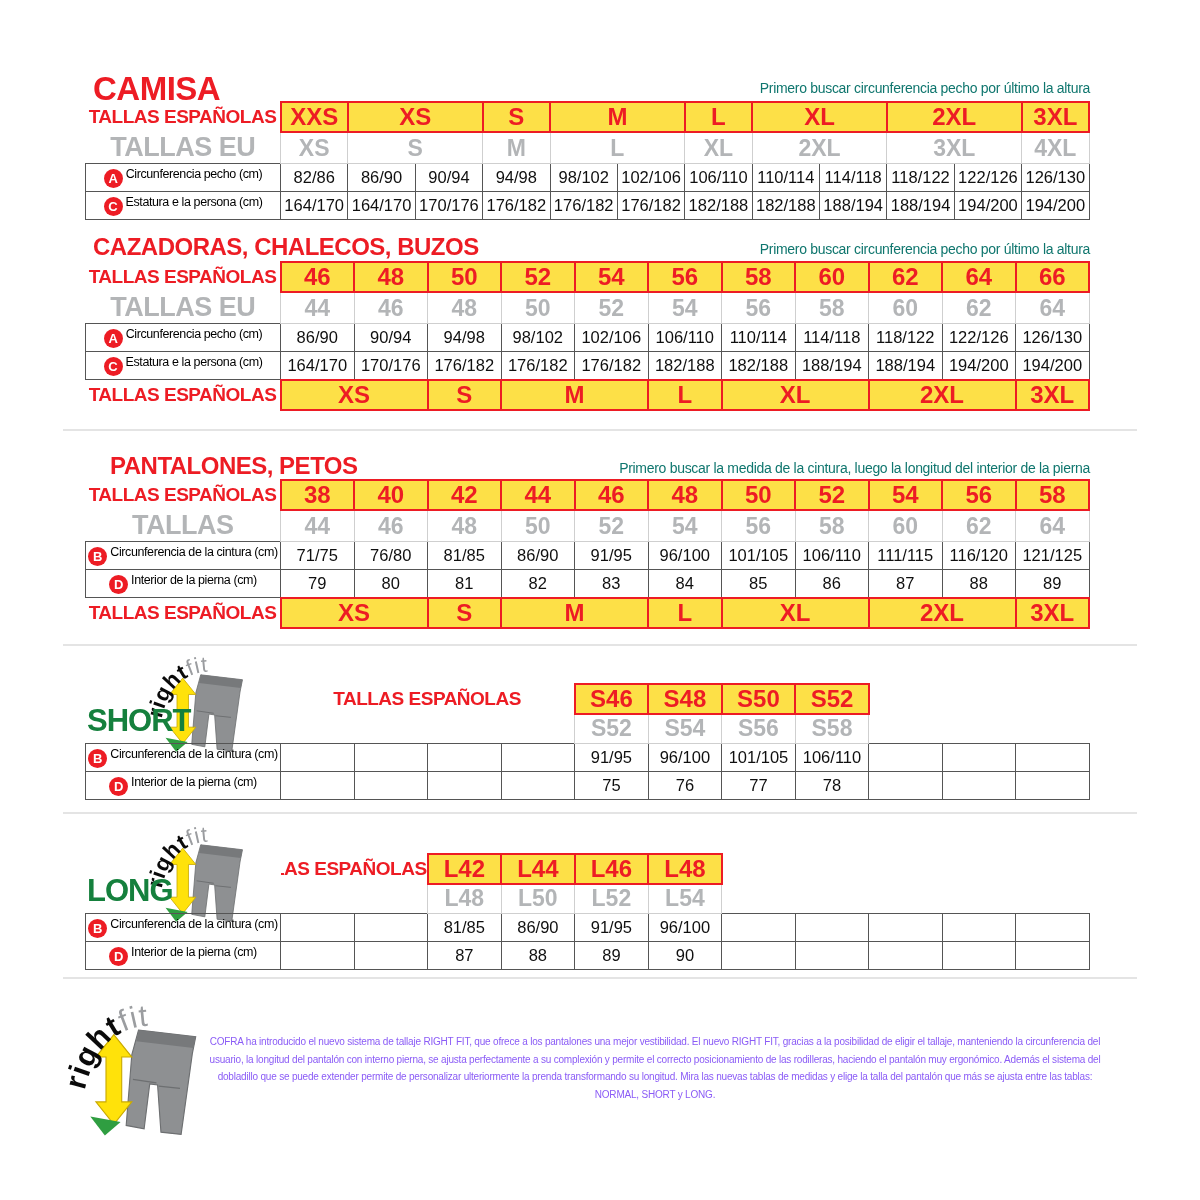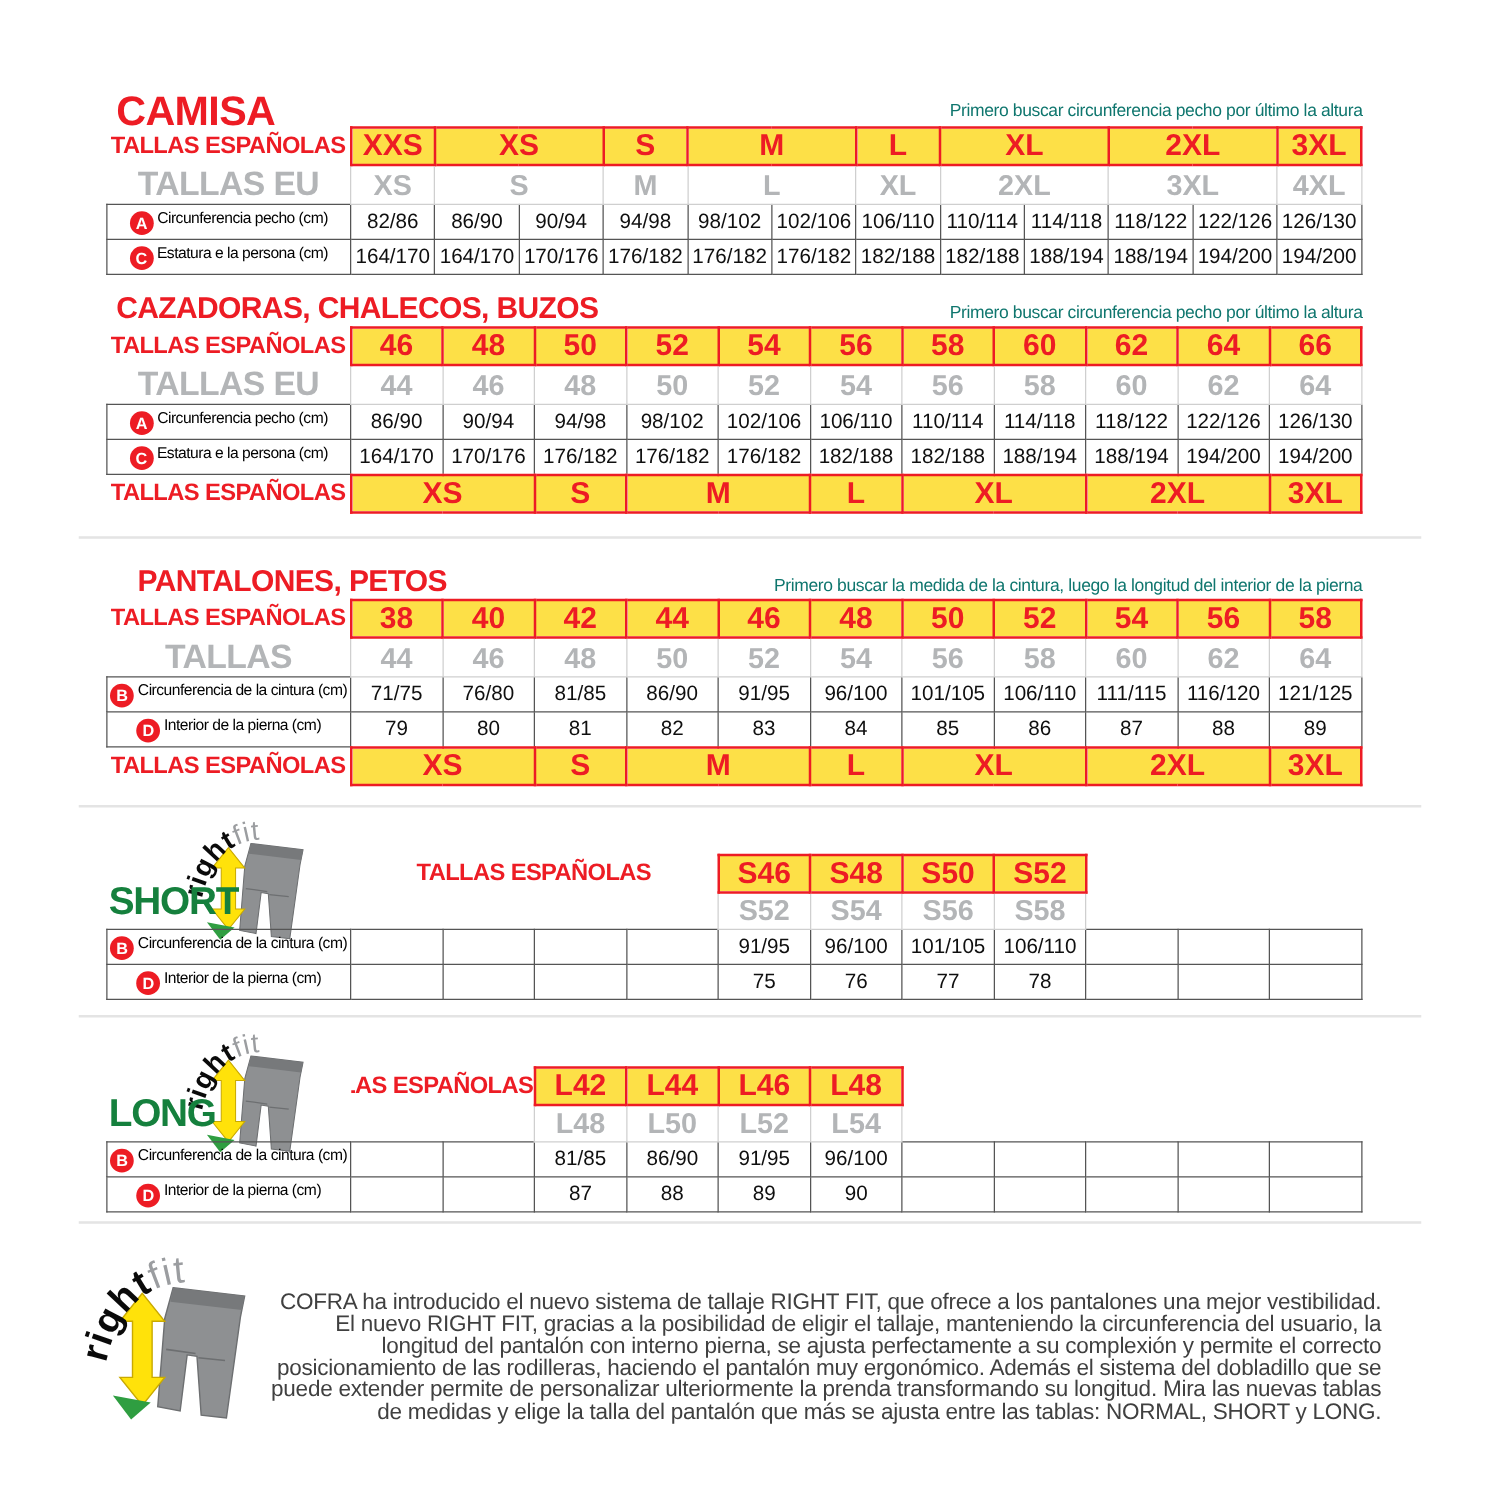--- a/index.html
+++ b/index.html
@@ -26,22 +26,22 @@
   td.red-head{border:none;color:var(--red);font-weight:bold;font-size:19px;letter-spacing:-0.5px;
               direction:rtl;overflow:visible;padding-right:8px;}
   .row-label{border:1px solid #555;text-align:left;padding-left:3px;font-size:12.5px;
              letter-spacing:-0.4px;color:#000;margin-top:16px;}
   .circle{display:inline-block;width:19px;height:19px;line-height:19px;border-radius:50%;
           background:var(--red);color:#fff;font-weight:bold;font-size:13px;text-align:center;
           margin-right:3px;vertical-align:-5px;letter-spacing:0;}
 
   .rf-logo{position:absolute;overflow:visible;}
   .rf-heading{position:absolute;font-size:27px;font-weight:bold;color:#141414;letter-spacing:1.5px;white-space:nowrap;}
-  .rf-para{position:absolute;left:205px;width:900px;font-size:18px;line-height:17.5px;
-           color:#404040;letter-spacing:-0.2px;text-align:right;}
+  .rf-para{position:absolute;left:205px;width:900px;font-size:10px;line-height:17.5px;
+           color:#8b5cf6;letter-spacing:-0.2px;text-align:center;}
 </style>
 </head>
 <body>
 
 <div class="page">
 
   <div class="sec-title" style="left:93px;top:70px;font-size:33px;">CAMISA</div>
   <div class="note" style="top:80px;">Primero buscar circunferencia pecho por último la altura</div>
   <table class="size" style="left:85px;top:101px;">
     <colgroup>

